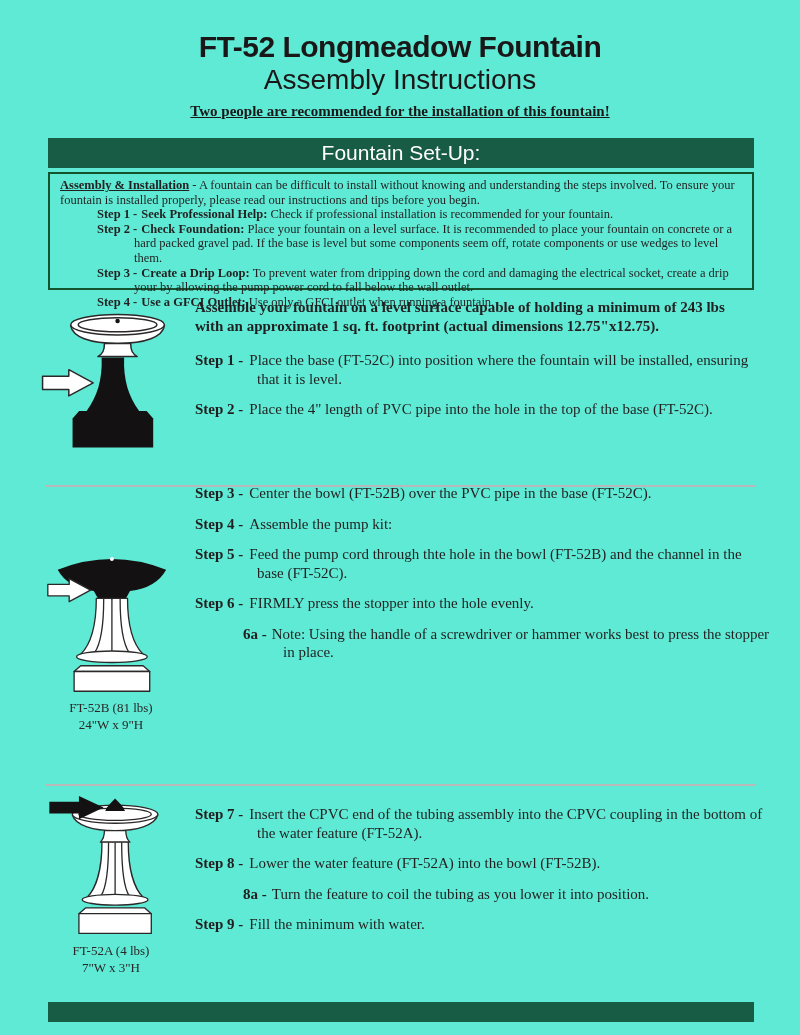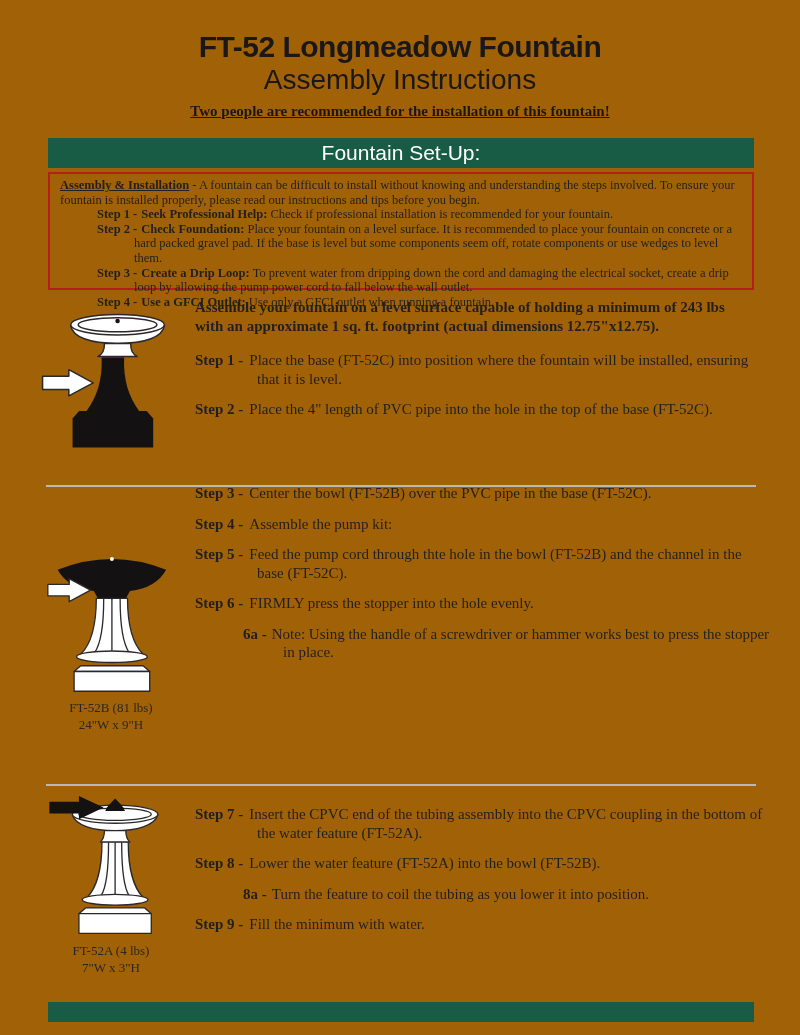--- a/index.html
+++ b/index.html
@@ -1,18 +1,18 @@
 <!DOCTYPE html>
 <html><head>
 <meta charset="utf-8">
 <style>
   html,body { margin:0; padding:0; background:#ffffff; }
   .page {
     position:relative; width:800px; height:1035px; margin:0 auto;
-    background:#a16207; overflow:hidden;
+    background:#5eead4; overflow:hidden;
     font-family:"Liberation Serif", serif; color:#221f20;
   }
   
   .header { position:absolute; top:30px; left:0; width:800px; text-align:center; }
   .title {
     font-family:"Liberation Sans", sans-serif; font-weight:bold;
     font-size:30px; line-height:34px; color:#1a1718; letter-spacing:-0.5px;
   }
   .subtitle {
     font-family:"Liberation Sans", sans-serif; font-weight:normal;
@@ -23,21 +23,21 @@
     text-decoration:underline; color:#1a1718;
   }
   
   .banner {
     position:absolute; top:138px; left:48px; width:706px; height:30px;
     background:#185c46; color:#ffffff; text-align:center;
     font-family:"Liberation Sans", sans-serif; font-size:21px; line-height:30px;
   }
   .setupbox {
     position:absolute; top:172px; left:48px; width:706px; height:118px;
-    border:2px solid #b91c1c; box-sizing:border-box;
+    border:2px solid #14532d; box-sizing:border-box;
     padding:4px 10px 0 10px; font-size:12.5px; line-height:14.6px;
   }
   .setupbox .intro-label { font-weight:bold; text-decoration:underline; }
   .bstep { margin-left:37px; padding-left:37px; text-indent:-37px; }
   .bstep .bnum { font-weight:bold; margin-right:4px; }
   .bstep .blabel { font-weight:bold; margin-right:3px; }
   
   .figure { position:absolute; text-align:center; }
   .figure svg { display:block; margin:0 auto; }
   .caption { font-size:13px; line-height:17px; color:#2a2627; margin-top:2px; }
@@ -63,21 +63,21 @@
     <div class="subtitle">Assembly Instructions</div>
     <div class="notice">Two people are recommended for the installation of this fountain!</div>
   </div>
 
   <div class="banner">Fountain Set-Up:</div>
 
   <div class="setupbox">
     <div><span class="intro-label">Assembly &amp; Installation</span> <span>- A fountain can be difficult to install without knowing and understanding the steps involved. To ensure your fountain is installed properly, please read our instructions and tips before you begin.</span></div>
     <div class="bstep"><b class="bnum">Step 1 -</b><b class="blabel">Seek Professional Help:</b><span>Check if professional installation is recommended for your fountain.</span></div>
     <div class="bstep"><b class="bnum">Step 2 -</b><b class="blabel">Check Foundation:</b><span>Place your fountain on a level surface. It is recommended to place your fountain on concrete or a hard packed gravel pad. If the base is level but some components seem off, rotate components or use wedges to level them.</span></div>
-    <div class="bstep"><b class="bnum">Step 3 -</b><b class="blabel">Create a Drip Loop:</b><span>To prevent water from dripping down the cord and damaging the electrical socket, create a drip loop by allowing the pump power cord to fall below the wall outlet.</span></div>
+    <div class="bstep"><b class="bnum">Step 3 -</b><b class="blabel">Create a Drip Loop:</b><span>To prevent water from dripping down the cord and damaging the electrical socket, create a drip your by allowing the pump power cord to fall below the wall outlet.</span></div>
     <div class="bstep"><b class="bnum">Step 4 -</b><b class="blabel">Use a GFCI Outlet:</b><span>Use only a GFCI outlet when running a fountain.</span></div>
   </div>
 
   <div class="figure" style="top:305px; left:32px; width:158px;">
     <svg width="150" height="150" viewBox="0 0 150 160">
       <path class="inkfill" d="M32,22 C34,34 52,41 82,41 C112,41 130,34 132,22 Z"></path>
       <ellipse class="inkfill" cx="82" cy="21" rx="50" ry="11"></ellipse>
       <ellipse class="ink" cx="82" cy="21" rx="42" ry="7.5"></ellipse>
       <circle class="solid" cx="82" cy="17" r="2.4"></circle>
       <path class="inkfill" d="M68,41 C68,49 66,52 61,55 L103,55 C98,52 96,49 96,41 Z"></path>

